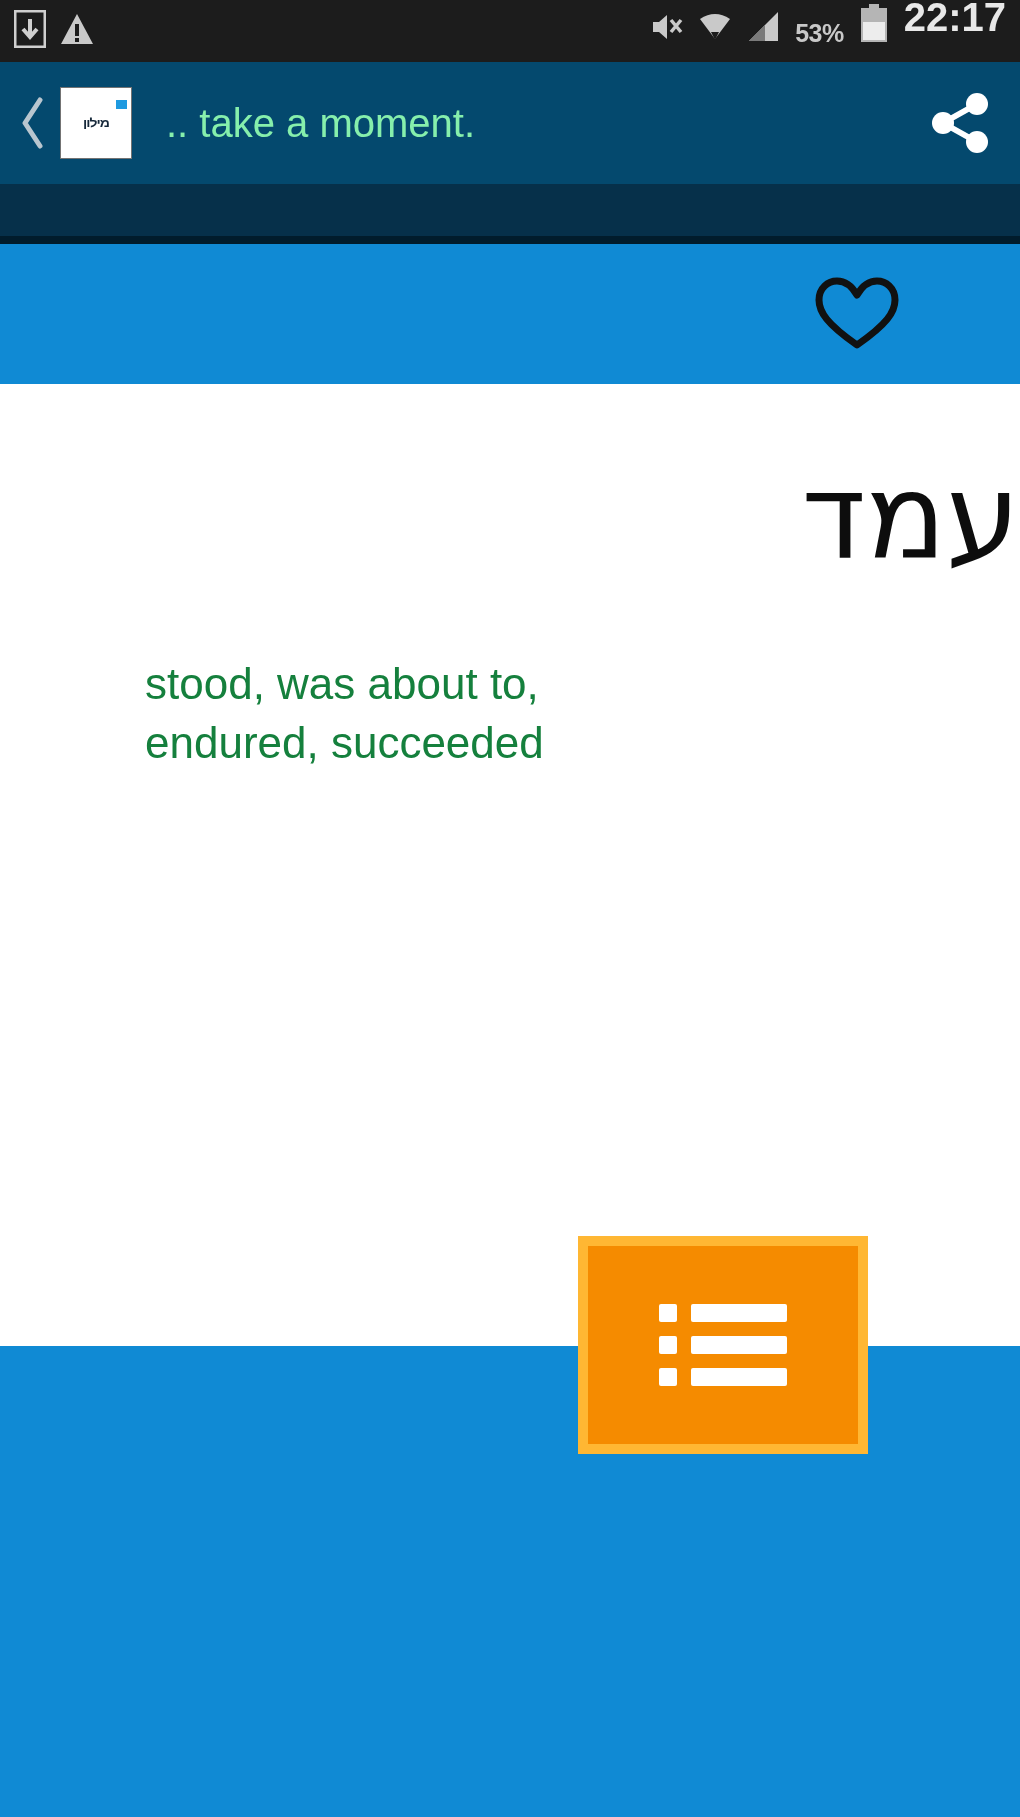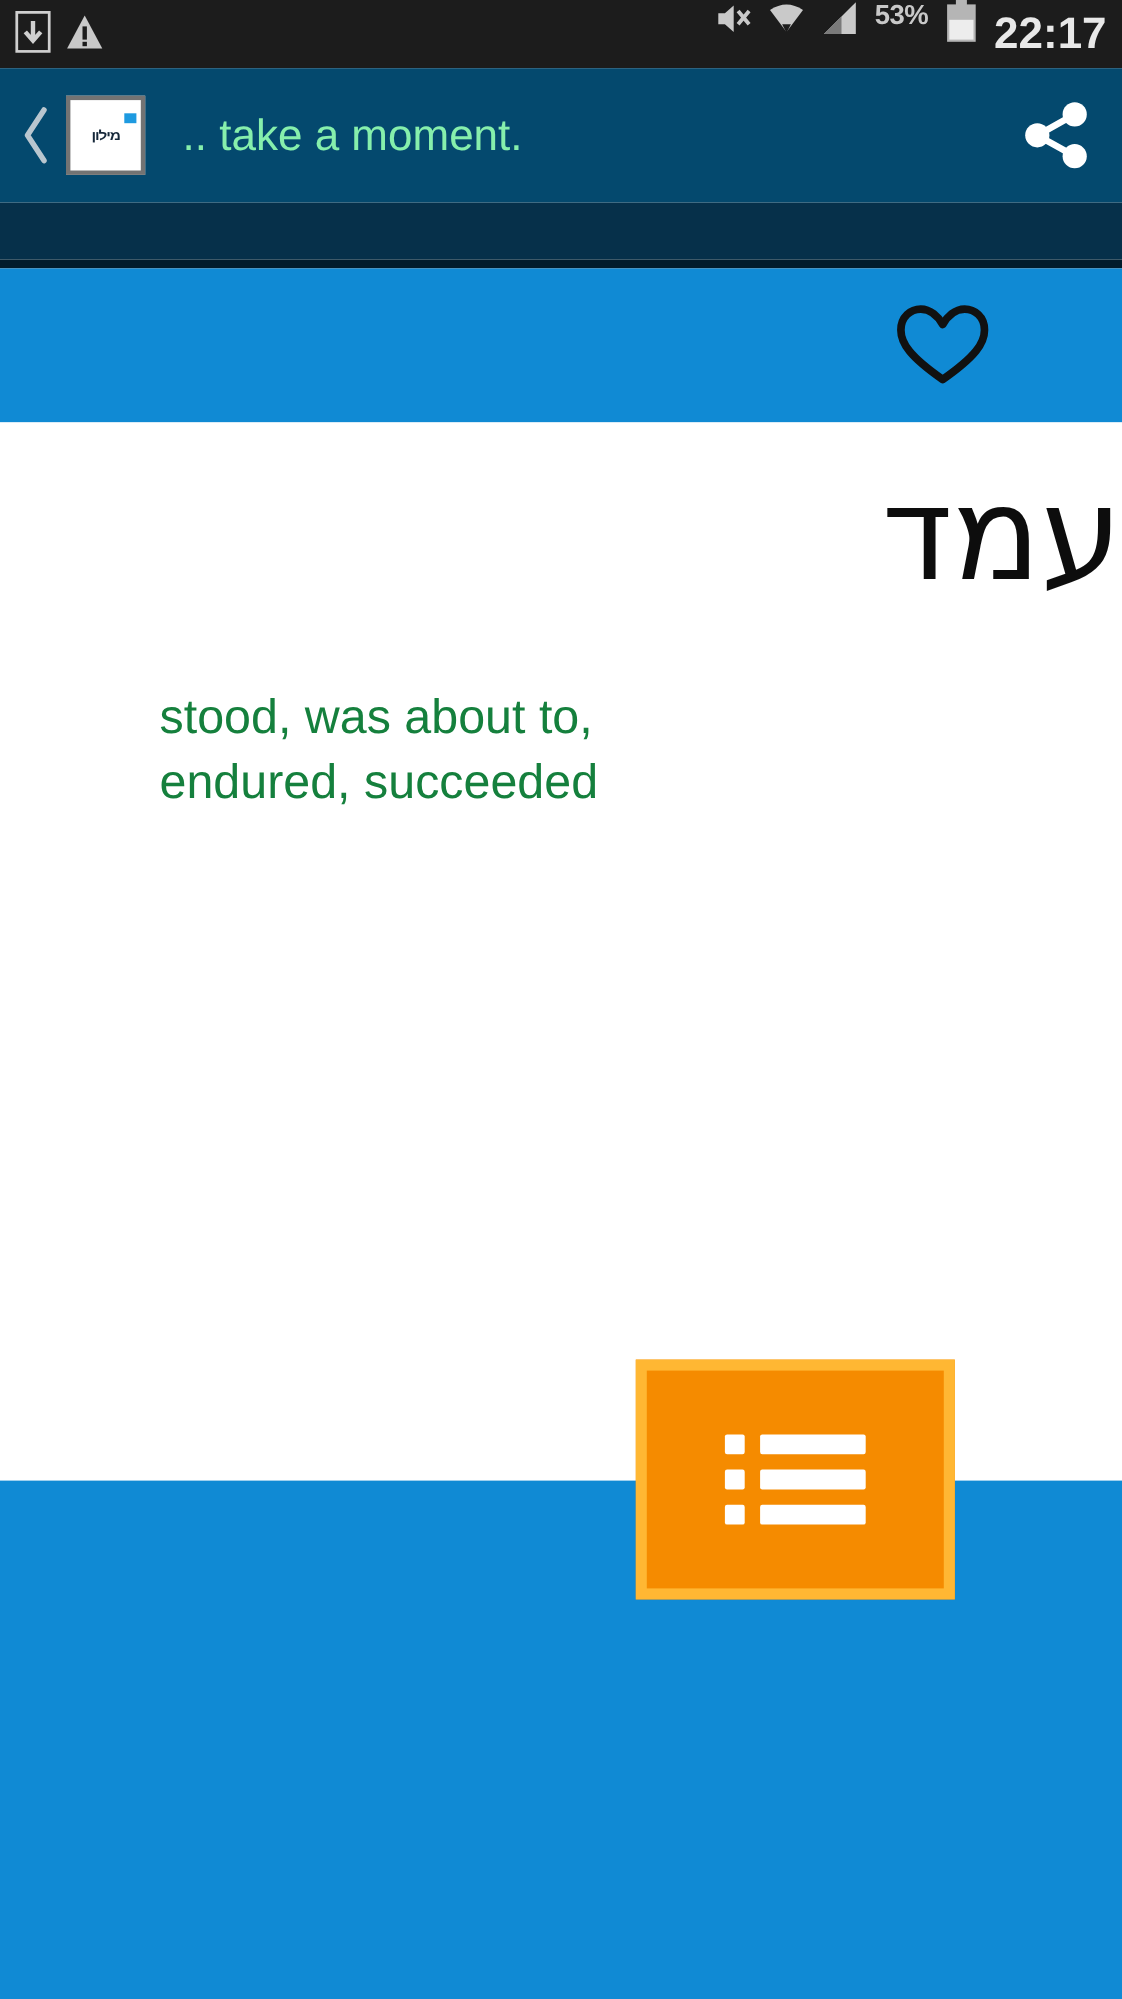--- a/index.html
+++ b/index.html
@@ -29,21 +29,21 @@
     display: flex;
     align-items: center;
     gap: 14px;
   }
   .status-right {
     position: absolute;
     right: 14px;
     top: 0;
     height: 48px;
     display: flex;
-    align-items: flex-start;
+    align-items: flex-end;
     gap: 14px;
   }
   .sb-icon { display: block; }
   .battery-pct {
     color: #c8c8c8;
     font-size: 25px;
     font-weight: bold;
     letter-spacing: -0.5px;
     font-family: "Liberation Sans", sans-serif;
   }
@@ -71,21 +71,21 @@
     height: 60px;
     display: flex;
     align-items: center;
     justify-content: center;
     flex: none;
   }
   .app-icon {
     width: 72px;
     height: 72px;
     background: #ffffff;
-    border: 4px solid #737373;
+    border: 1px solid #737373;
     box-sizing: border-box;
     margin-left: 4px;
     flex: none;
     position: relative;
     display: flex;
     align-items: center;
     justify-content: center;
   }
   .app-icon-text {
     font-size: 14px;
@@ -160,21 +160,21 @@
     position: relative;
     padding-left: 145px;
     box-sizing: border-box;
   }
   .word-hebrew {
     font-size: 118px;
     color: #0d0d0d;
     font-weight: normal;
     direction: rtl;
     unicode-bidi: bidi-override;
-    padding-top: 28px;
+    padding-top: 60px;
     line-height: 1.25;
     font-family: "DejaVu Sans", sans-serif;
   }
   .translit {
     font-size: 42px;
     font-style: italic;
     color: #6c6c6c;
     margin-top: 72px;
     font-family: "Liberation Sans", sans-serif;
   }

